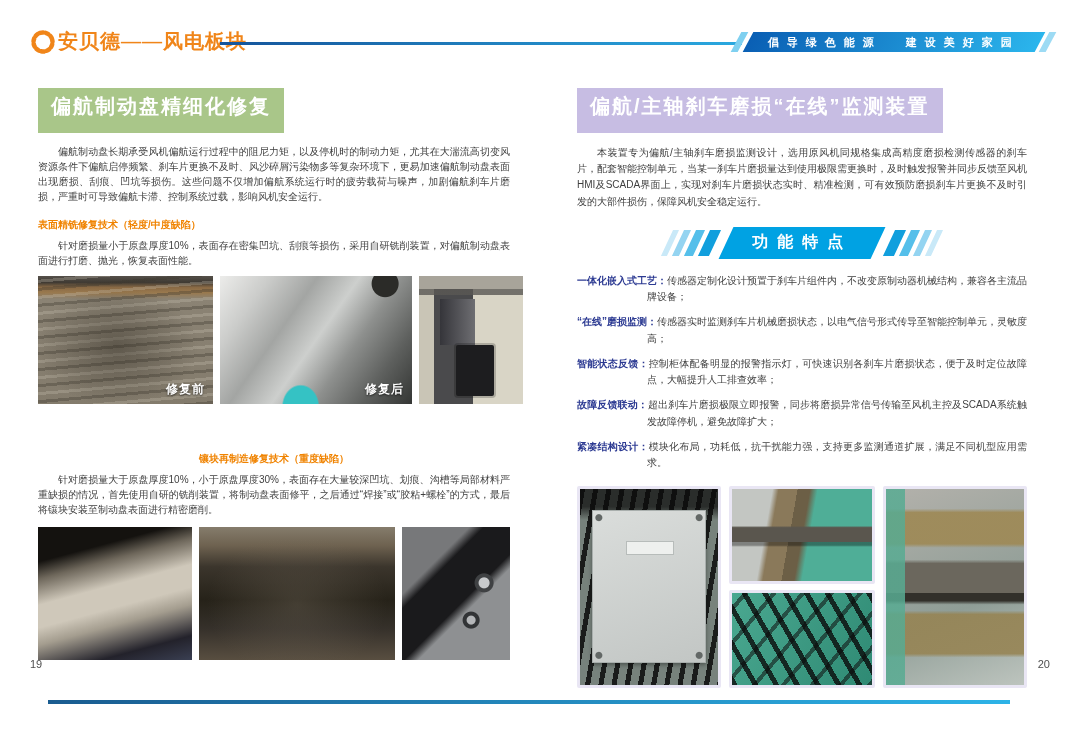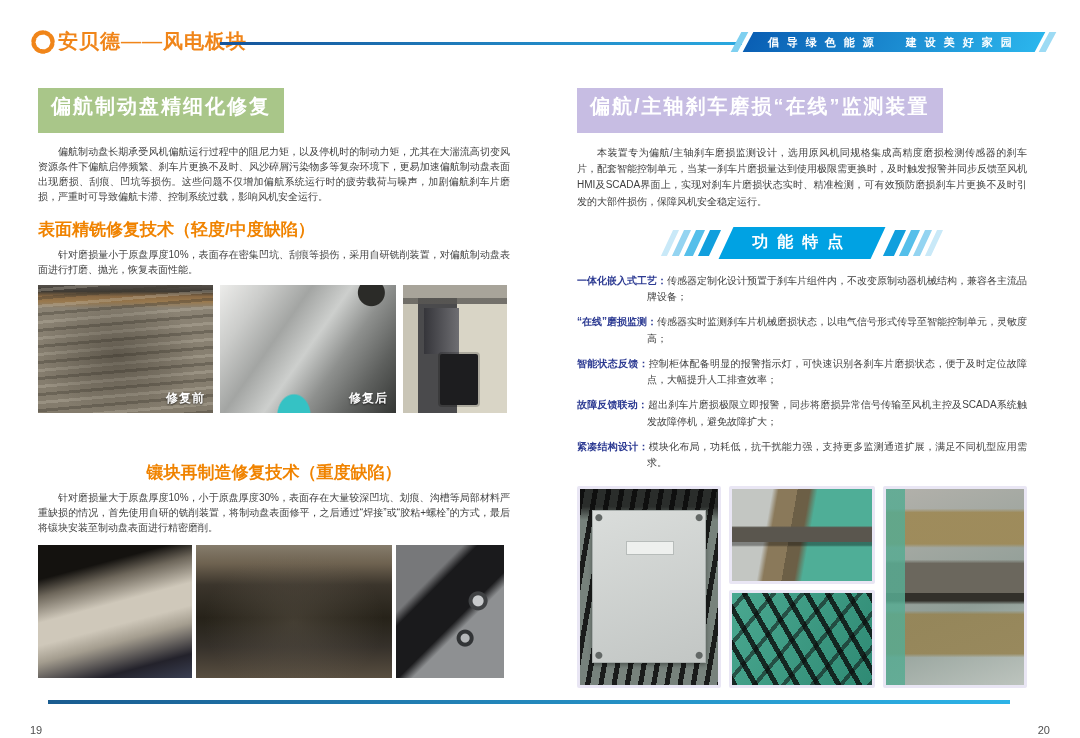--- a/index.html
+++ b/index.html
@@ -29,37 +29,37 @@
   .banner{display:inline-block;color:#fff;font-size:20px;font-weight:700;
           letter-spacing:2px;padding:5px 13px 13px;white-space:nowrap;}
   .banner-green{background:#a9c689;}
   .banner-purple{background:#c7bde3;}
 
   .para{font-size:10px;line-height:1.5;text-align:justify;color:#3f3f3f;
         text-indent:2em;margin:0;}
   .intro-l{margin-top:11px;}
   .intro-r{margin-top:12px;line-height:1.62;}
 
-  .sec-title{color:#f08300;font-size:17px;font-weight:700;margin-top:14px;}
+  .sec-title{color:#f08300;font-size:10px;font-weight:700;margin-top:14px;}
   .sec-title.right{text-align:center;margin-top:48px;}
   .sec-body{margin-top:6px;}
 
   
-  .photo-row{display:flex;margin-top:8px;}
+  .photo-row{display:flex;margin-top:8px;justify-content:space-between;}
   .row1{gap:7px;height:128px;}
   .row2{gap:4px;height:133px;margin-top:10px;}
   .ph{position:relative;overflow:hidden;flex:none;}
   .ph .cap{position:absolute;right:8px;bottom:6px;color:#fff;font-size:12px;font-weight:700;
            text-shadow:0 1px 2px rgba(0,0,0,.65);letter-spacing:1px;}
 
   .p-r1a{width:175px;background:
      radial-gradient(ellipse at 45% 55%,rgba(45,40,32,.45),transparent 60%),
      repeating-linear-gradient(-5deg,rgba(60,55,45,.35) 0 3px,transparent 3px 8px,rgba(205,198,182,.28) 8px 11px,transparent 11px 16px),
      linear-gradient(180deg,#55504a 0%,#3f3a33 5%,#8a6a45 9%,#99794e 13%,#8b8374 18%,#837b6c 100%);}
-  .p-r1b{width:176px;background:
+  .p-r1b{width:192px;background:
      radial-gradient(circle at 86% 6%,#2b2b28 0 13px,transparent 14px),
      radial-gradient(ellipse at 42% 102%,#35c2c4 0 11%,transparent 12%),
      linear-gradient(125deg,#ececea 0%,#cbccca 18%,#a3a5a3 35%,#cdcfcd 50%,#8e908e 65%,#5e605e 82%,#343634 100%);}
   .p-r1c{width:104px;background:
      linear-gradient(180deg,#a8a49a 0 10%,rgba(90,88,84,.8) 10% 15%,transparent 15%),
      linear-gradient(90deg,#c9c5b6 0 14%,#4a4a4c 14% 52%,#d9d5c6 52% 100%);}
   .p-r1c::after{content:"";position:absolute;left:36%;bottom:6%;width:36%;height:40%;
      background:#1d1d1f;border-radius:2px;box-shadow:0 0 0 2px rgba(0,0,0,.2);}
   .p-r1c::before{content:"";position:absolute;left:20%;top:18%;width:34%;height:36%;
      background:linear-gradient(90deg,#35353a,#6e6e72);}
@@ -116,21 +116,21 @@
      repeating-linear-gradient(-50deg,rgba(15,15,15,.55) 0 4px,transparent 4px 22px),
      linear-gradient(120deg,#4aa890,#2f8a74);}
   .p-c4{width:144px;background:
      linear-gradient(90deg,rgba(88,171,146,.85) 0 14%,transparent 14%),
      linear-gradient(180deg,transparent 10%,rgba(158,138,88,.95) 12% 28%,transparent 30%),
      linear-gradient(180deg,transparent 36%,#6b675d 38% 53%,#32302a 53% 57%,transparent 59%),
      linear-gradient(180deg,transparent 62%,rgba(150,132,84,.9) 64% 84%,transparent 86%),
      linear-gradient(160deg,#b3b1ab,#8f9d96 60%,#bdc4be);}
 
   
-  .pagenum{position:absolute;top:724px;font-size:11px;color:#4f4f4f;}
+  .pagenum{position:absolute;top:658px;font-size:11px;color:#4f4f4f;}
   .pn-left{left:30px;}
   .pn-right{right:30px;}
   .footer-bar{position:absolute;left:48px;top:700px;width:962px;height:4px;
               background:linear-gradient(90deg,#1a5c90,#2db3e7);}
 </style>
 </head>
 <body>
 
 <div class="page">
 

